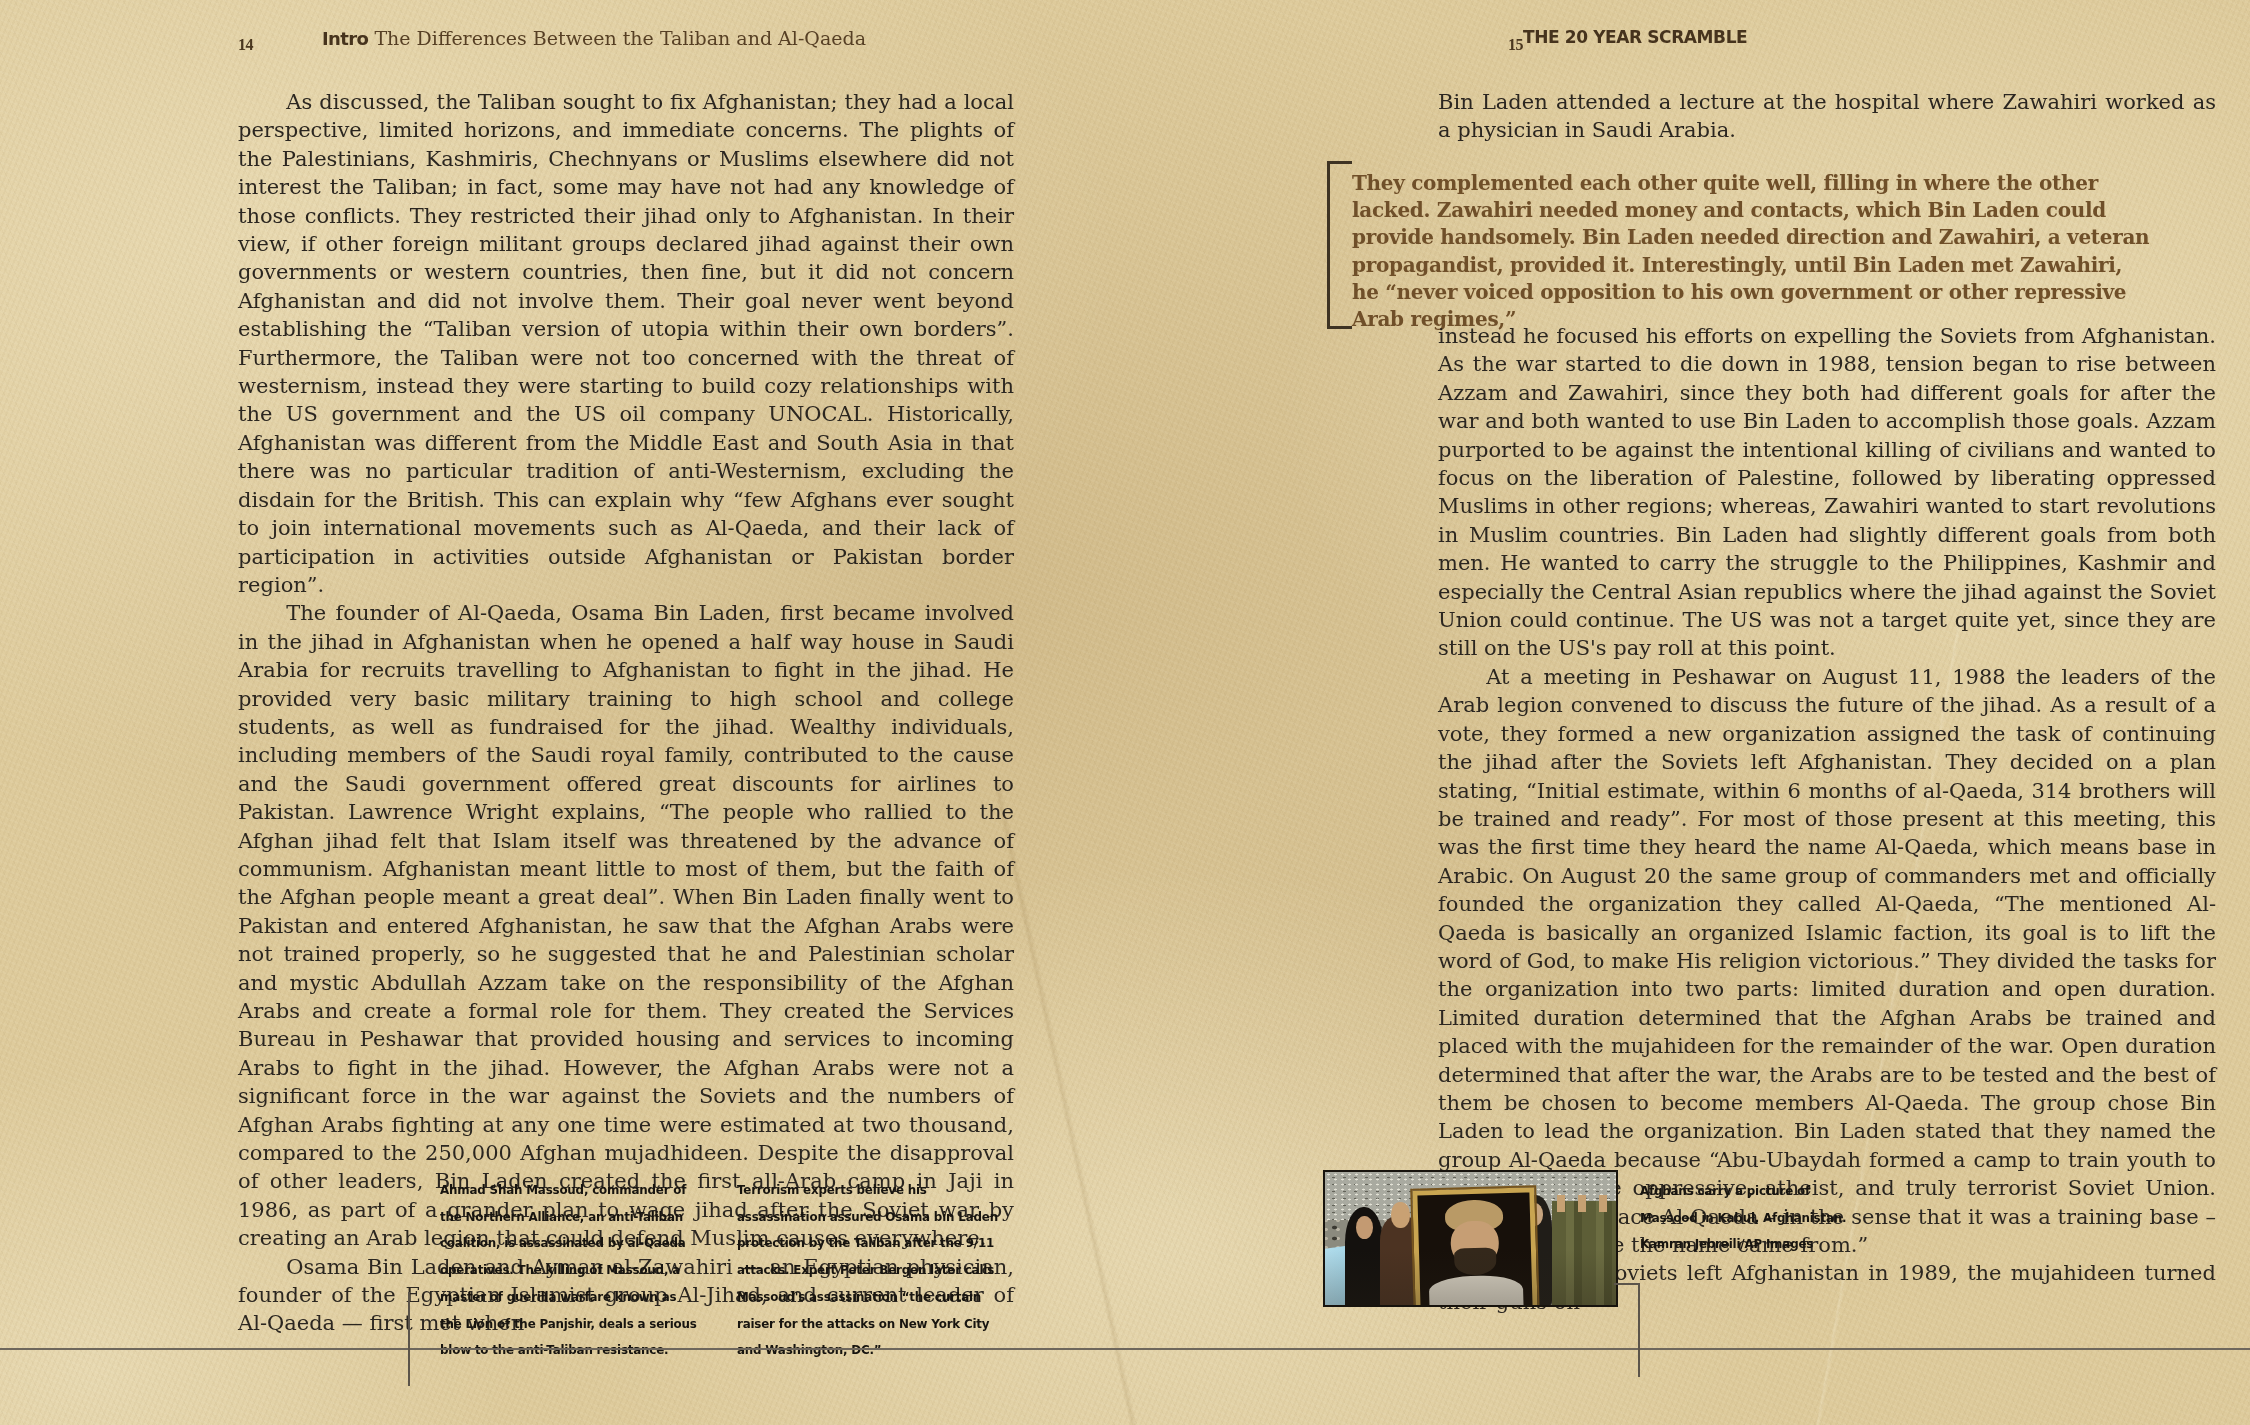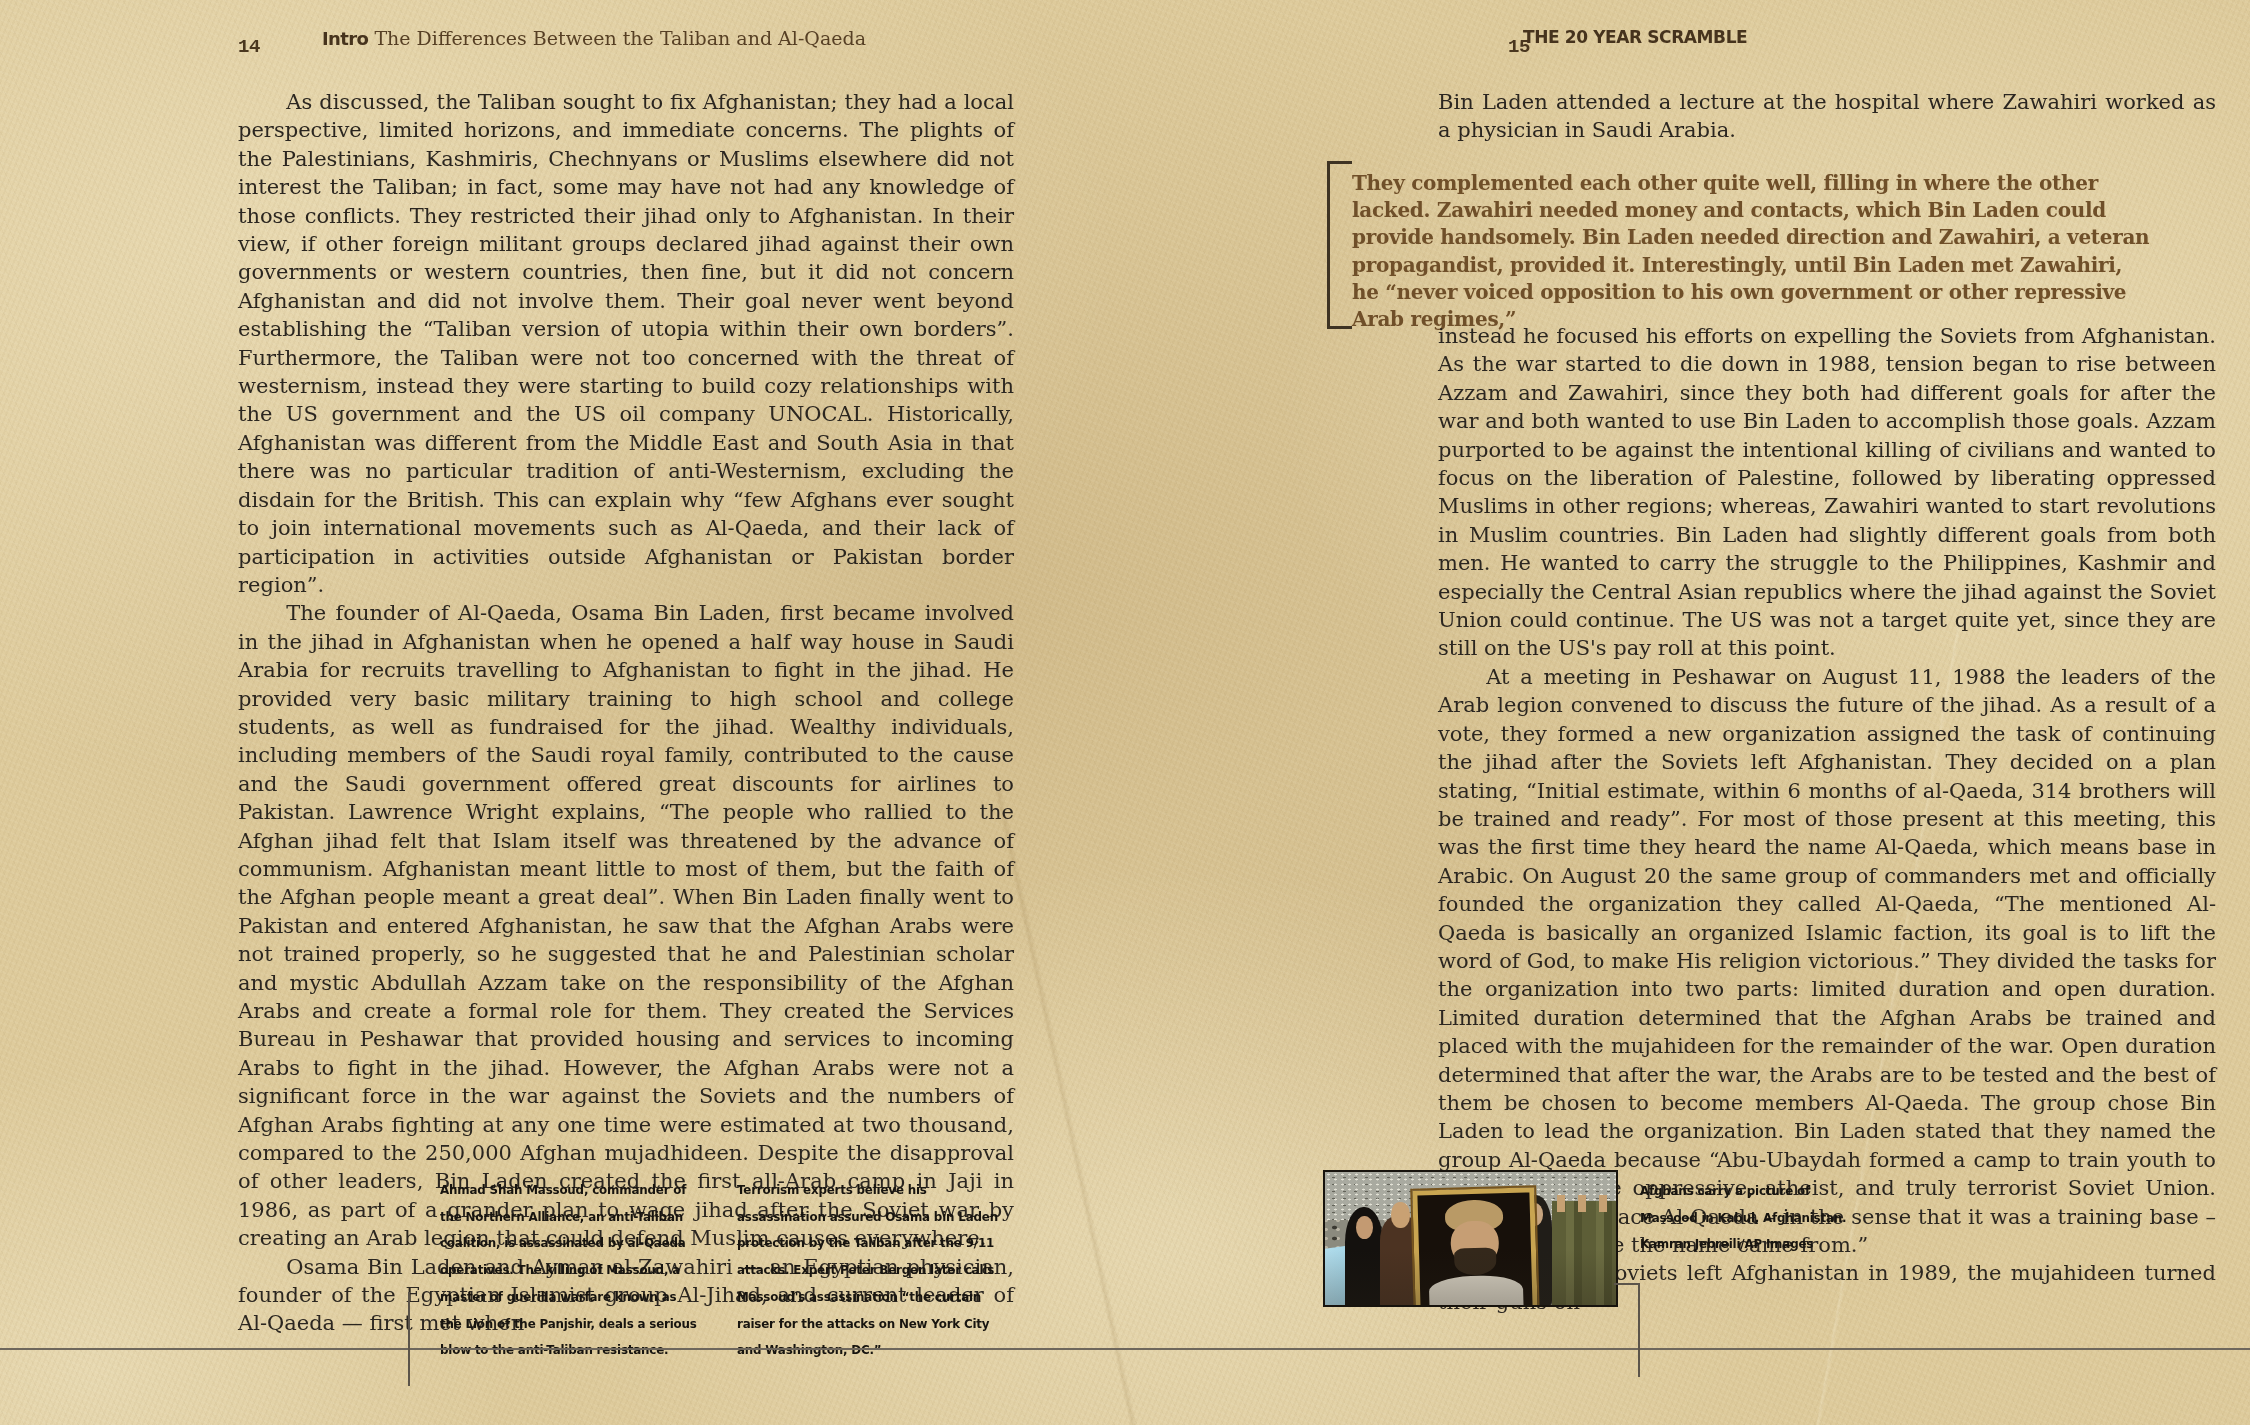--- a/index.html
+++ b/index.html
@@ -26,22 +26,22 @@
     position:absolute;inset:0;pointer-events:none;
     background-image:
       linear-gradient(78deg, transparent 49.7%, rgba(130,100,50,.14) 50%, transparent 50.45%),
       linear-gradient(100deg, transparent 49.8%, rgba(255,250,230,.20) 50%, transparent 50.4%);
     background-size:900px 700px, 700px 900px;
     background-repeat:no-repeat;
     background-position:620px 780px, 1530px 620px;
   }
 
   
-  .pagenum{position:absolute;font-family:Liberation Mono, monospace;
-    font-weight:bold;font-size:19px;letter-spacing:-.5px;color:#4a371f;}
+  .pagenum{position:absolute;font-family:Liberation Serif, serif;
+    font-weight:bold;font-size:16px;letter-spacing:-.5px;color:#4a371f;}
   .pn-left{left:238px;top:36px;}
   .pn-right{left:1508px;top:36px;}
   .runhead{position:absolute;top:27px;color:#563f24;white-space:nowrap;}
   .rh-left{left:322px;font-size:19px;}
   .rh-left .rh-bold{font-family:"DejaVu Sans","Liberation Sans",sans-serif;font-weight:bold;
     font-size:18px;letter-spacing:-.6px;color:#46331d;margin-right:6px;}
   .rh-right{left:1523px;font-family:"DejaVu Sans","Liberation Sans",sans-serif;
     font-weight:bold;font-size:17px;letter-spacing:-.4px;color:#46331d;}
   .rh-right .ital{}
 

